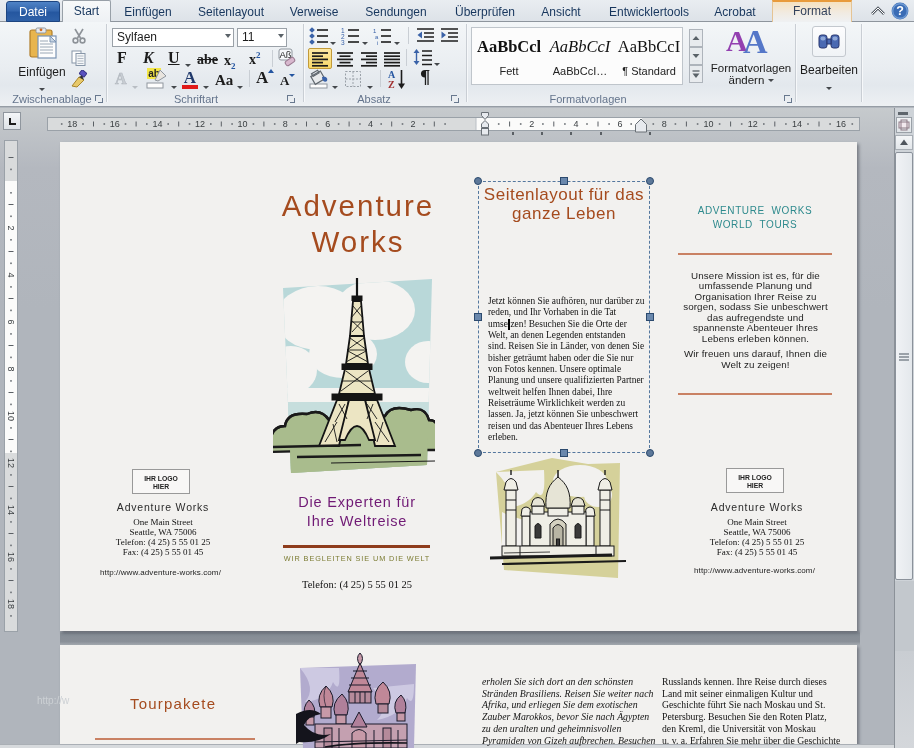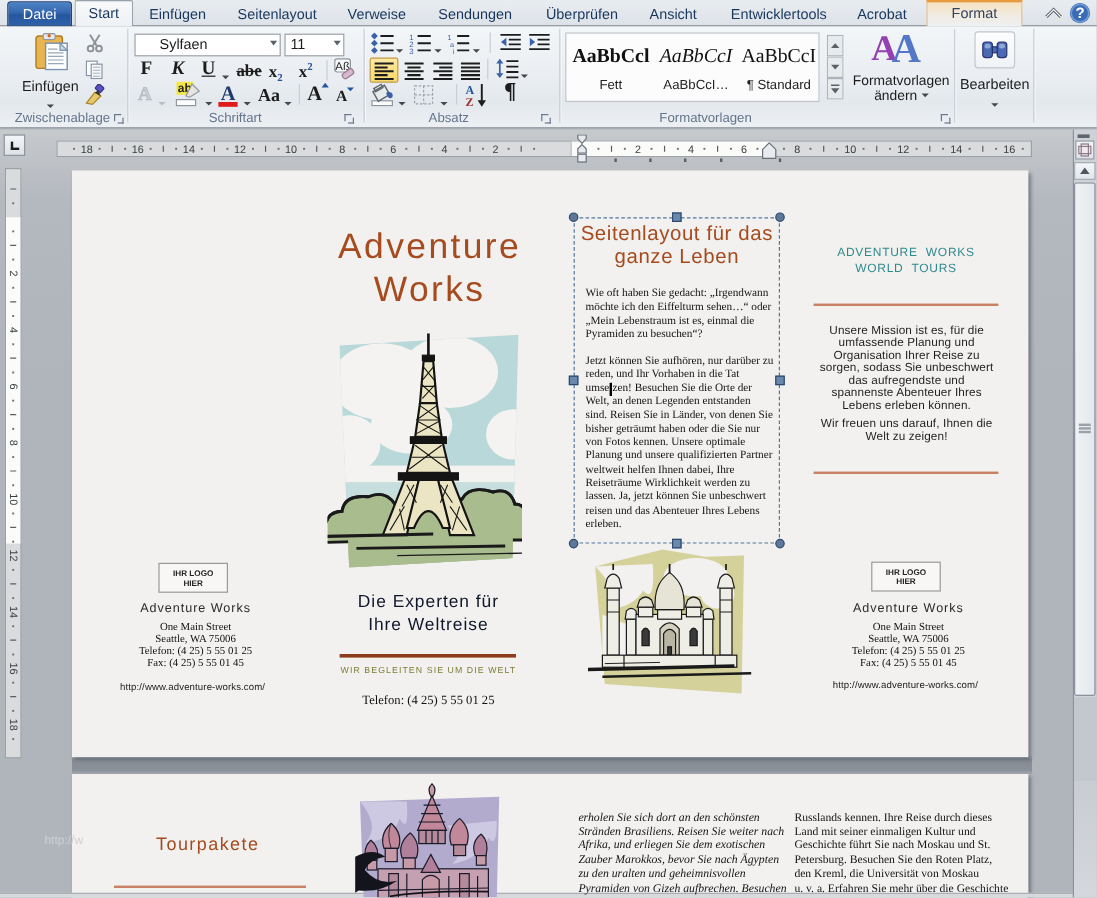--- a/index.html
+++ b/index.html
@@ -94,21 +94,21 @@
       <line x1="6.5" y1="8.5" x2="12.5" y2="8.5"></line>
       <line x1="6.5" y1="11" x2="12.5" y2="11"></line>
       <line x1="6.5" y1="13.5" x2="12.5" y2="13.5"></line>
     </g>
 </svg>
 <svg class="abs" style="left:70px;top:70px;" width="18" height="18">
 <rect x="10" y="1" width="6" height="5" rx="1" fill="#5a52c0" stroke="#3a3488" stroke-width="1" transform="rotate(40 13 3.5)"></rect>
 <path d="M2 16 L9 7 L14 10 L7 17 Z" fill="#e8c96a" stroke="#a8852c" stroke-width="1"></path>
 <path d="M9 7 L14 10 L12 5.5 Z" fill="#2f2f2f"></path>
 </svg>
-<div class="combo" style="left:112px;top:28px;width:122px;height:19px;line-height:17px;padding-left:20px;">Sylfaen<span class="arr"></span></div>
+<div class="combo" style="left:112px;top:28px;width:122px;height:19px;line-height:17px;padding-left:4px;">Sylfaen<span class="arr"></span></div>
 <div class="combo" style="left:237px;top:28px;width:50px;height:19px;line-height:17px;padding-left:4px;">11<span class="arr"></span></div>
 <div class="abs" style="left:117px;top:49px;"><span style="font-family:'Liberation Serif',serif;font-weight:bold;font-size:16px;color:#1c1c1c;">F</span></div>
 <div class="abs" style="left:143px;top:49px;"><span style="font-family:'Liberation Serif',serif;font-style:italic;font-weight:bold;font-size:16px;color:#1c1c1c;">K</span></div>
 <div class="abs" style="left:168px;top:49px;"><span style="font-family:'Liberation Serif',serif;font-weight:bold;font-size:16px;color:#1c1c1c;text-decoration:underline;">U</span></div>
 <div class="abs" style="left:185px;top:56px;"><span class="dArr"></span></div>
 <div class="abs" style="left:197px;top:50px;"><span style="font-family:'Liberation Serif',serif;font-weight:bold;font-size:14px;color:#1c1c1c;text-decoration:line-through;">abe</span></div>
 <div class="abs" style="left:224px;top:51px;"><span style="font-family:'Liberation Serif',serif;font-weight:bold;font-size:14px;color:#1c1c1c;">x<sub style="font-size:9px;color:#2455a0;">2</sub></span></div>
 <div class="abs" style="left:249px;top:50px;"><span style="font-family:'Liberation Serif',serif;font-weight:bold;font-size:14px;color:#1c1c1c;">x<sup style="font-size:9px;color:#2455a0;">2</sup></span></div>
 <div style="position:absolute;left:272px;top:50px;height:17px;width:1px;background:#c9ced4;"></div>
 <svg class="abs" style="left:278px;top:48px;" width="20" height="20">
@@ -540,21 +540,21 @@
 <line x1="94" y1="130" x2="104" y2="145"></line>
           <line x1="100" y1="130" x2="94" y2="145"></line>
 <line x1="102" y1="148" x2="116" y2="168"></line>
           <line x1="110" y1="148" x2="104" y2="168"></line>
 </g>
 <line x1="-3" y1="173" x2="88" y2="171" stroke="#1a1a1a" stroke-width="2.6"></line>
 <line x1="24" y1="183" x2="148" y2="181" stroke="#1a1a1a" stroke-width="2.4"></line>
 <line x1="58" y1="189" x2="162" y2="187" stroke="#1a1a1a" stroke-width="1.1"></line>
 </svg>
 <div class="abs" style="left:222px;top:351px;">
-        <div class="gothic" style="width:150px;text-align:center;font-size:14.5px;line-height:19px;color:#0f172a;letter-spacing:0.8px;">Die Experten für<br>Ihre Weltreise</div>
+        <div class="gothic" style="width:150px;text-align:center;font-size:14.5px;line-height:19px;color:#701a75;letter-spacing:0.8px;">Die Experten für<br>Ihre Weltreise</div>
       </div>
 <div class="abs" style="left:223px;top:403px;">
         <div style="width:147px;height:2.5px;background:#8e3c1c;"></div>
       </div>
 <div class="abs" style="left:212px;top:412px;">
         <div style="width:170px;text-align:center;font-size:7.3px;color:#7c7c33;letter-spacing:0.9px;">WIR BEGLEITEN SIE UM DIE WELT</div>
       </div>
 <div class="abs" style="left:222px;top:437px;">
         <div style="width:150px;text-align:center;font-family:'Liberation Serif',serif;font-size:10.5px;color:#111;">Telefon: (4 25) 5 55 01 25</div>
       </div>
@@ -640,21 +640,20 @@
 <div class="abs" style="left:418px;top:39px;width:172px;height:272px;border:1.5px dashed #54779e;"></div>
 <div class="abs" style="left:414px;top:35px;width:8px;height:8px;border-radius:50%;background:#5d7899;border:1.5px solid #2c4a6e;"></div>
 <div class="abs" style="left:586px;top:35px;width:8px;height:8px;border-radius:50%;background:#5d7899;border:1.5px solid #2c4a6e;"></div>
 <div class="abs" style="left:414px;top:307px;width:8px;height:8px;border-radius:50%;background:#5d7899;border:1.5px solid #2c4a6e;"></div>
 <div class="abs" style="left:586px;top:307px;width:8px;height:8px;border-radius:50%;background:#5d7899;border:1.5px solid #2c4a6e;"></div>
 <div class="abs" style="left:500px;top:35px;width:8px;height:8px;background:#6a88ad;border:1.5px solid #2c4a6e;"></div>
 <div class="abs" style="left:500px;top:307px;width:8px;height:8px;background:#6a88ad;border:1.5px solid #2c4a6e;"></div>
 <div class="abs" style="left:414px;top:171px;width:8px;height:8px;background:#6a88ad;border:1.5px solid #2c4a6e;"></div>
 <div class="abs" style="left:586px;top:171px;width:8px;height:8px;background:#6a88ad;border:1.5px solid #2c4a6e;"></div>
 <div class="abs gothic" style="left:420px;top:43px;width:168px;text-align:center;font-size:17px;line-height:19px;color:#a54b1e;letter-spacing:0.5px;">Seitenlayout für das ganze Leben</div>
-<div class="abs" style="left:428px;top:98px;font-family:'Liberation Serif',serif;font-size:9.4px;line-height:11.35px;color:#141414;white-space:nowrap;">Wie oft haben Sie gedacht: „Irgendwann<br>möchte ich den Eiffelturm sehen…“ oder<br>„Mein Lebenstraum ist es, einmal die<br>Pyramiden zu besuchen“?</div>
 <div class="abs" style="left:428px;top:154px;font-family:'Liberation Serif',serif;font-size:9.4px;line-height:11.35px;color:#141414;white-space:nowrap;">Jetzt können Sie aufhören, nur darüber zu<br>reden, und Ihr Vorhaben in die Tat<br>umsetzen! Besuchen Sie die Orte der<br>Welt, an denen Legenden entstanden<br>sind. Reisen Sie in Länder, von denen Sie<br>bisher geträumt haben oder die Sie nur<br>von Fotos kennen. Unsere optimale<br>Planung und unsere qualifizierten Partner<br>weltweit helfen Ihnen dabei, Ihre<br>Reiseträume Wirklichkeit werden zu<br>lassen. Ja, jetzt können Sie unbeschwert<br>reisen und das Abenteuer Ihres Lebens<br>erleben.</div>
 <div class="abs" style="left:448px;top:177px;width:1.5px;height:11px;background:#000;"></div>
     </div>
 <div class="abs" style="left:60px;top:645px;width:797px;height:103px;overflow:hidden;">
       <div class="abs" style="left:70px;top:50px;">
         <div class="gothic" style="font-size:15px;color:#a54b1e;letter-spacing:1.2px;">Tourpakete</div>
       </div>
 <div class="abs" style="left:35px;top:93px;">
         <div style="width:160px;height:2px;background:#c98163;"></div>
       </div>

